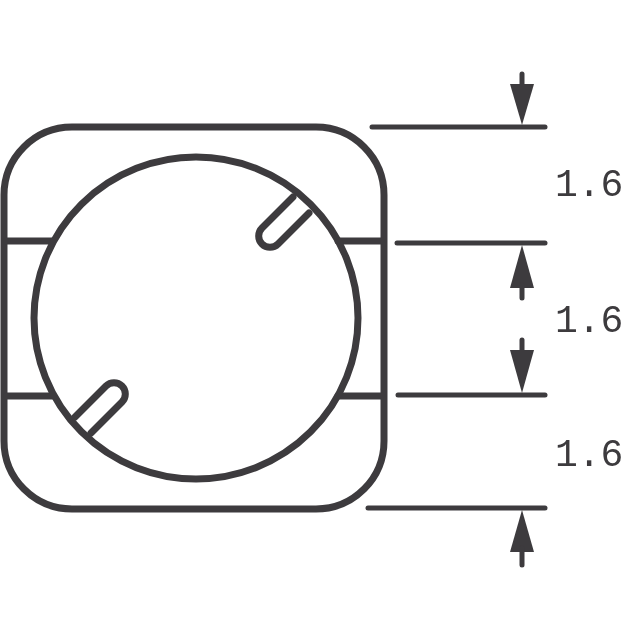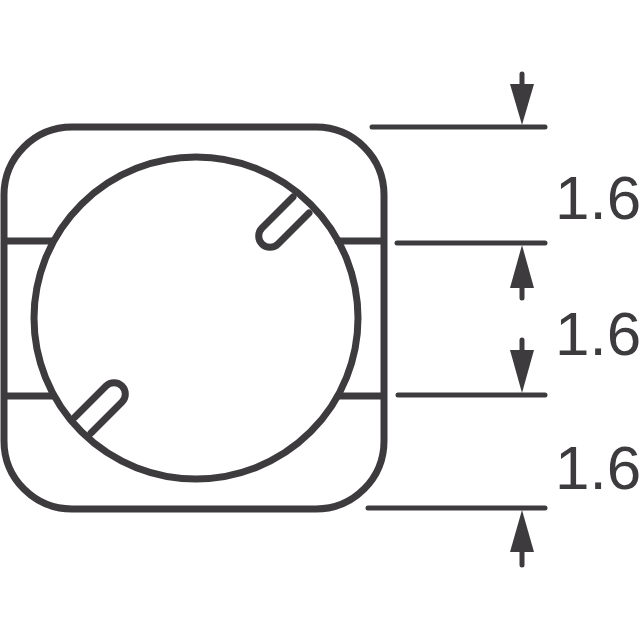--- a/index.html
+++ b/index.html
@@ -1,19 +1,19 @@
 <!DOCTYPE html>
 <html><head>
 <meta charset="utf-8">
 <style>
   html, body { margin: 0; padding: 0; background: #ffffff; }
   body { width: 640px; height: 640px; overflow: hidden; position: relative; }
   svg { position: absolute; left: 0; top: 0; }
   .stroke { stroke: #3d3b3e; fill: none; stroke-linecap: round; }
-  .dim-label { position: absolute; font-family: Liberation Sans, sans-serif; font-size: 62px; color: #3d3b3e; line-height: 1; }
+  .dim-label { position: absolute; font-family: Liberation Mono, monospace; font-size: 38px; color: #3d3b3e; line-height: 1; }
 </style>
 </head>
 <body>
 
 <svg width="640" height="640" viewBox="0 0 640 640">
 
   <rect class="stroke" x="4" y="127" width="380" height="382" rx="68" ry="68" stroke-width="7"></rect>
 
   <line class="stroke" x1="7" y1="241" x2="52" y2="241" stroke-width="7"></line>
   <line class="stroke" x1="7" y1="396" x2="52" y2="396" stroke-width="7"></line>

